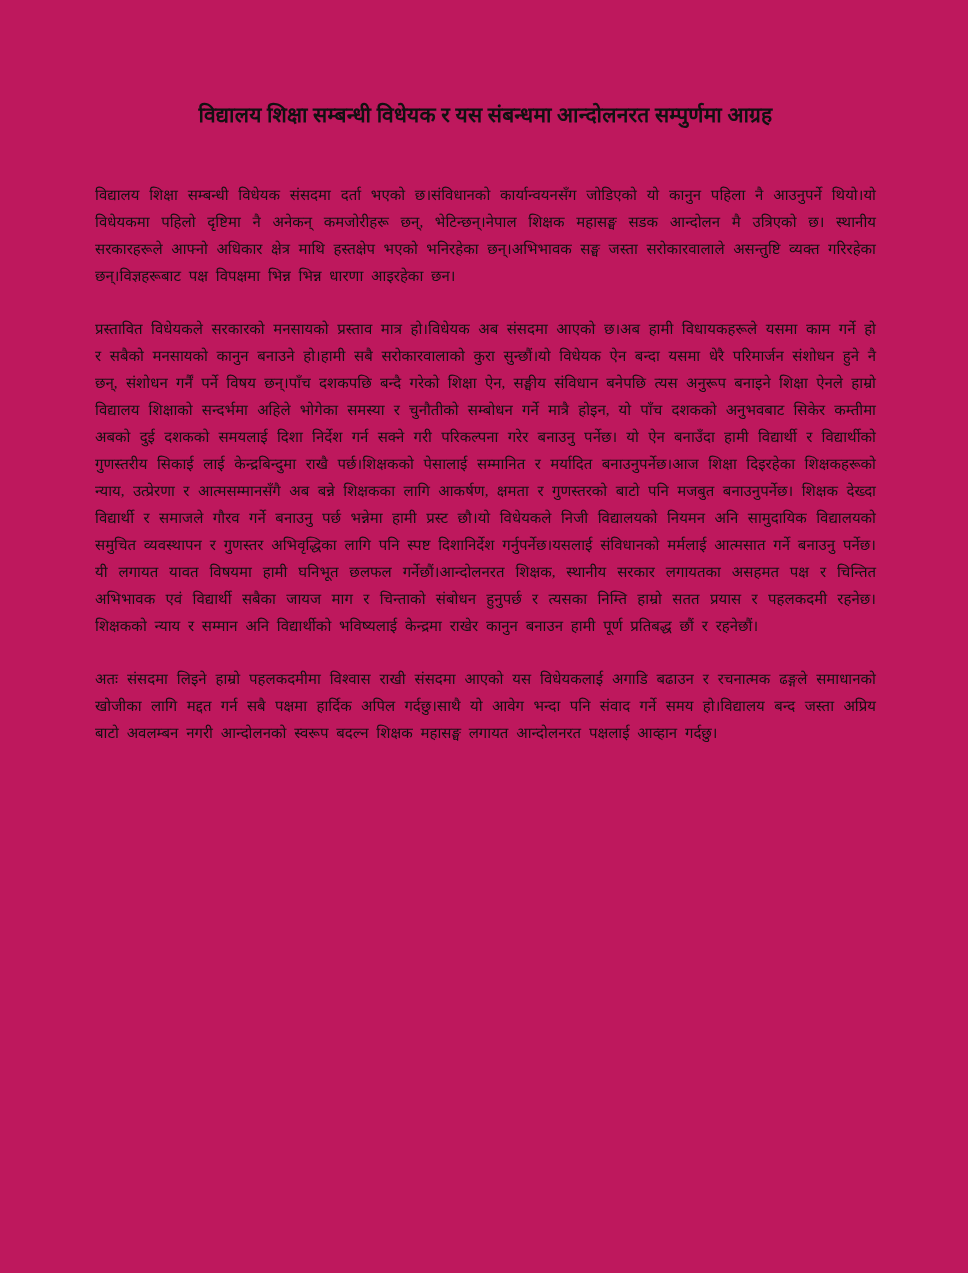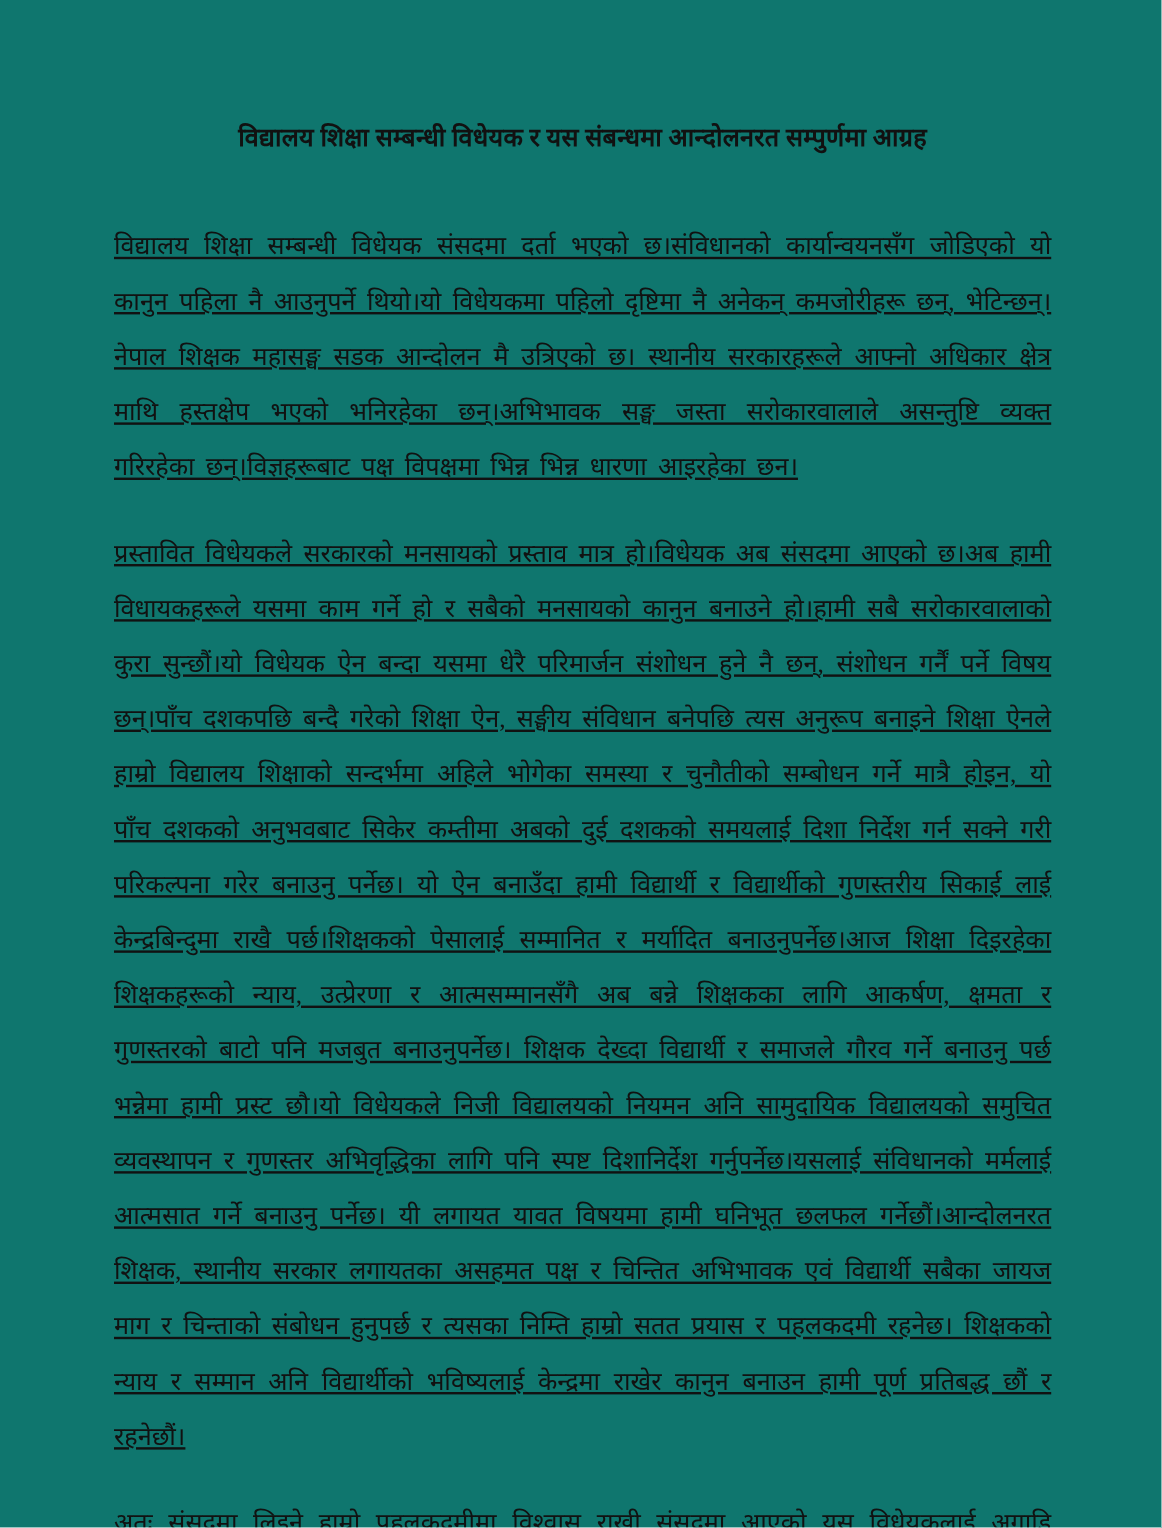--- a/index.html
+++ b/index.html
@@ -5,42 +5,41 @@
   html, body {
     margin: 0;
     padding: 0;
     background: #ffffff;
   }
   .page {
     position: relative;
     width: 968px;
     height: 1273px;
     margin: 0 auto;
-    background: #0f766e;
+    background: #be185d;
     color: #111111;
     font-family: "Liberation Serif", "DejaVu Serif", serif;
     box-sizing: border-box;
     padding: 100px 92px 40px 95px;
     overflow: hidden;
   }
   .doc-title {
     text-align: center;
     font-weight: bold;
     font-size: 21px;
     line-height: 30px;
     margin: 0 0 52px 0;
     letter-spacing: 0.2px;
   }
   .doc-paragraph {
-    font-size: 21px;
-    line-height: 46px;
+    font-size: 15px;
+    line-height: 27px;
     text-align: justify;
     word-spacing: 4px;
     margin: 0 0 26px 0;
-    text-decoration: underline;
   }
   .doc-paragraph:last-child {
     margin-bottom: 0;
   }
 </style>
 </head>
 <body>
 
 <div class="page">
   <h1 class="doc-title">विद्यालय शिक्षा सम्बन्धी विधेयक र यस संबन्धमा आन्दोलनरत सम्पुर्णमा आग्रह</h1>

